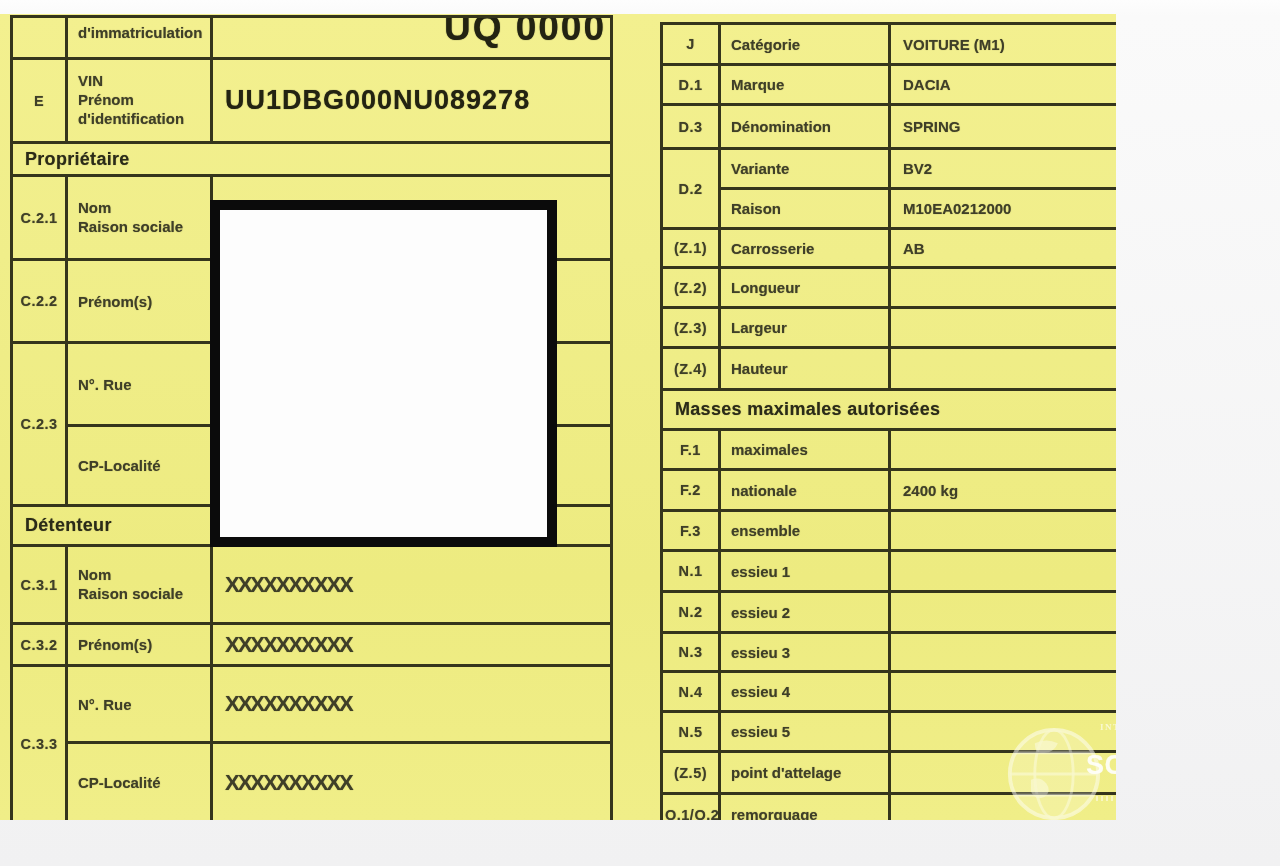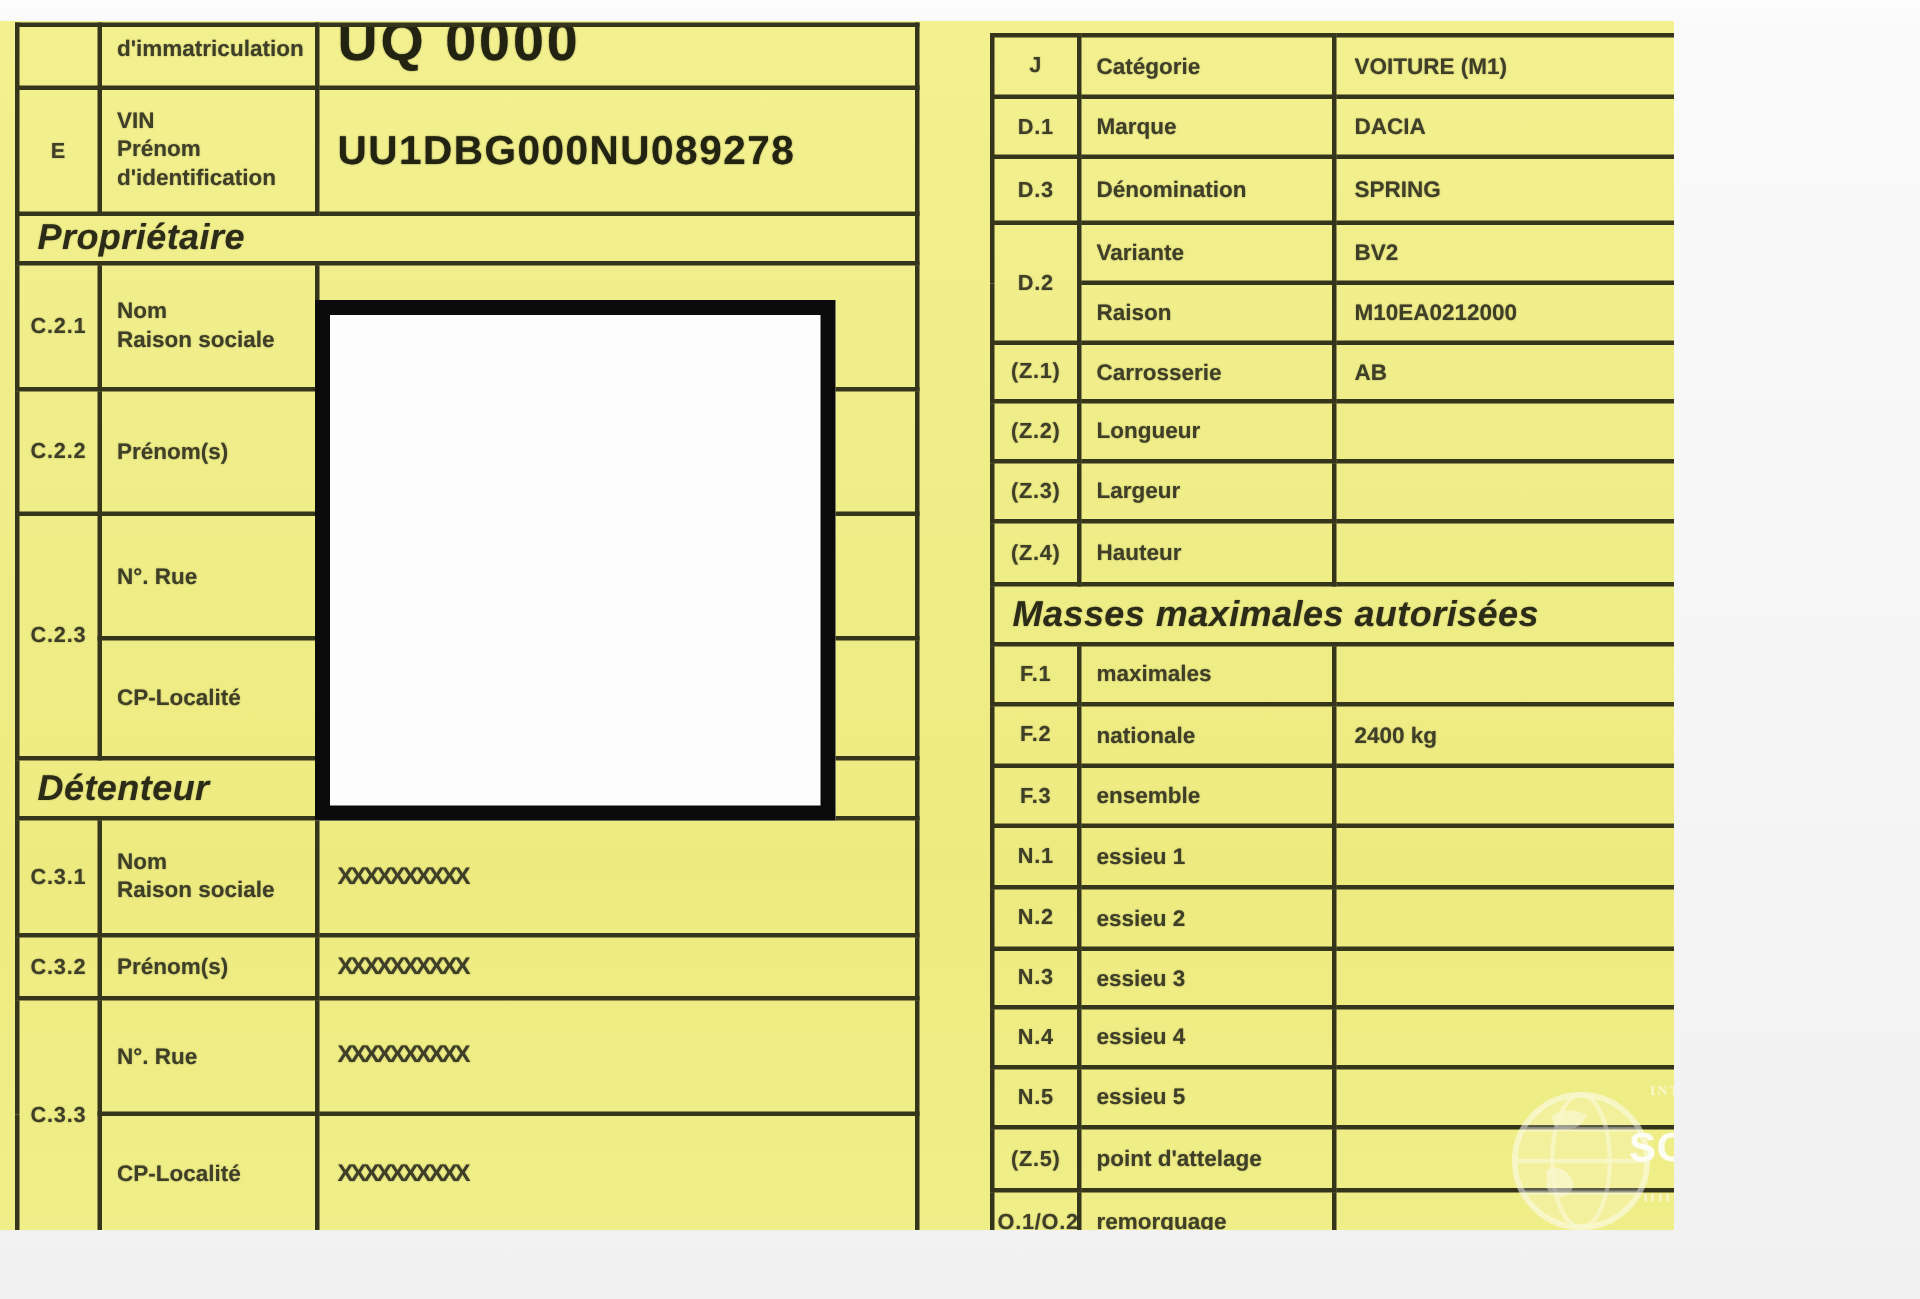--- a/index.html
+++ b/index.html
@@ -23,31 +23,31 @@
     padding:0 4px;overflow:hidden;
   }
   .tbl-left{left:10px;top:1px;width:600px;}
   .tbl-left col.c1{width:55px;} .tbl-left col.c2{width:145px;} .tbl-left col.c3{width:400px;}
   .tbl-right{left:660px;top:8px;width:608px;}
   .tbl-right col.c1{width:58px;} .tbl-right col.c2{width:170px;} .tbl-right col.c3{width:380px;}
   td.code{text-align:center;padding:0 2px;font-size:14.5px;letter-spacing:.5px;}
   td.label{padding-left:10px;}
   td.value{padding-left:12px;}
   td.section{
-    font-style:italic;font-weight:800;font-size:24px;color:#2b2b18;
+    font-weight:800;font-size:18px;color:#2b2b18;
     padding-left:12px;letter-spacing:.3px;
   }
   .lines span{display:block;line-height:1.25;}
   .bigval{
     display:block;font-size:27px;font-weight:800;color:#232312;
     letter-spacing:1px;text-shadow:0 0 1px rgba(40,40,20,.8);
   }
-  .clipped-top{font-size:37px;margin-top:-19px;letter-spacing:2px;}
+  .clipped-top{font-size:37px;margin-top:-19px;letter-spacing:2px;text-align:right;}
   .vtop{vertical-align:top;padding-top:6px;}
-  .xs{letter-spacing:-2px;font-size:16px;font-weight:700;}
+  .xs{letter-spacing:-2px;font-size:22px;font-weight:700;}
   
   .redaction{
     position:absolute;left:210px;top:186px;width:327px;height:327px;
     background:#fdfdfd;border:10px solid #0b0b0b;
   }
   
   .wm{position:absolute;left:1000px;top:700px;width:290px;height:118px;pointer-events:none;}
   .wm-globe{position:absolute;left:6px;top:12px;width:96px;height:96px;opacity:.6;}
   .wm-small{
     position:absolute;left:100px;top:8px;font-size:9px;font-weight:700;

